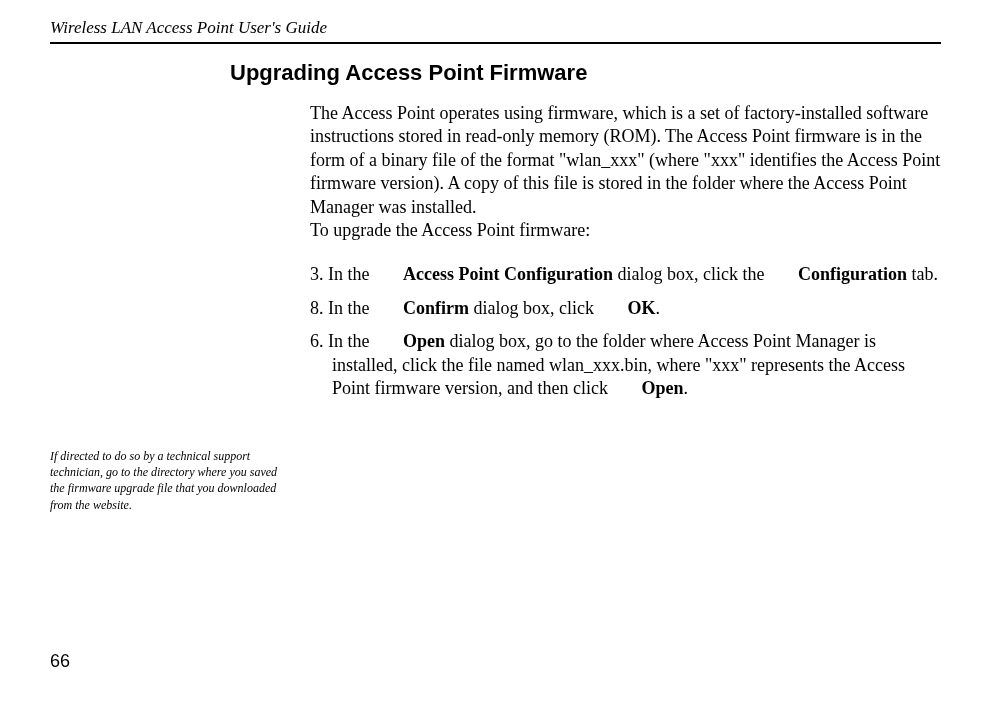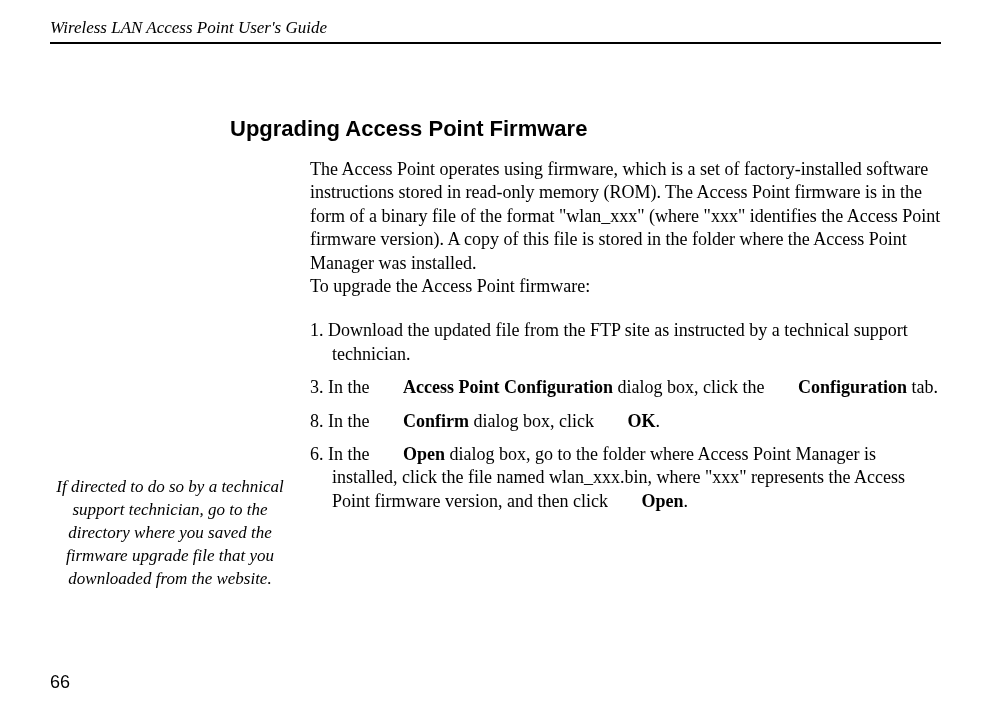--- a/index.html
+++ b/index.html
@@ -13,48 +13,46 @@
       background: #fff;
       font-family: 'Times New Roman', Times, serif;
       position: relative;
       padding: 18px 50px 0 50px;
     }
     .header {
       font-style: italic;
       font-size: 17px;
       border-bottom: 2px solid #000;
       padding-bottom: 4px;
-      margin-bottom: 44px;
+      margin-bottom: 16px;
     }
     .content-area {
       display: flex;
       gap: 20px;
     }
     .sidebar {
       width: 240px;
       flex-shrink: 0;
       padding-top: 388px;
     }
     .sidebar-note {
       font-style: italic;
-      font-size: 17px;
+      font-size: 12px;
       line-height: 1.35;
-      text-align: center;
     }
     .main {
       flex: 1;
       padding-left: 0;
     }
     .section-title {
       font-family: Arial, Helvetica, sans-serif;
       font-weight: bold;
       font-size: 22px;
       margin-left: -80px;
       margin-bottom: 16px;
-      margin-top: 28px;
     }
     .body-text {
       font-size: 18px;
       line-height: 1.3;
       margin-bottom: 21px;
     }
     .intro-text {
       font-size: 18px;
       line-height: 1.3;
     }
@@ -64,21 +62,21 @@
       margin-bottom: 10px;
       padding-left: 22px;
       text-indent: -22px;
     }
     .bold {
       font-weight: bold;
       margin-left: 29px;
     }
     .page-number {
       position: absolute;
-      bottom: 8px;
+      bottom: 29px;
       left: 50px;
       font-size: 18px;
       font-family: Arial, Helvetica, sans-serif;
     }
   </style>
 </head>
 <body>
 
 <div class="header">
   <span>Wireless LAN Access Point User's Guide</span>
@@ -89,21 +87,20 @@
     <div class="sidebar-note">If directed to do so by a technical support technician, go to the directory where you saved the firmware upgrade file that you downloaded from the website.</div>
   </div>
 
   <div class="main">
     <h2 class="section-title">Upgrading Access Point Firmware</h2>
 
     <p class="intro-text">The Access Point operates using firmware, which is a set of factory-installed software instructions stored in read-only memory (ROM). The Access Point firmware is in the form of a binary file of the format "wlan_xxx" (where "xxx" identifies the Access Point firmware version). A copy of this file is stored in the folder where the Access Point Manager was installed.</p>
 
     <p class="body-text">To upgrade the Access Point firmware:</p>
 
-    <p class="list-item">1. Download the updated file from the FTP site as instructed by a technical support technician.</p>
 
 
     <p class="list-item">
       <span>3. In the </span><span class="bold">Access Point Configuration</span><span> dialog box, click the </span><span class="bold">Configuration</span><span> tab.</span>
     </p>
 
 
     <p class="list-item">
       <span>8. In the </span><span class="bold">Confirm</span><span> dialog box, click </span><span class="bold">OK</span><span>.</span>
     </p>

